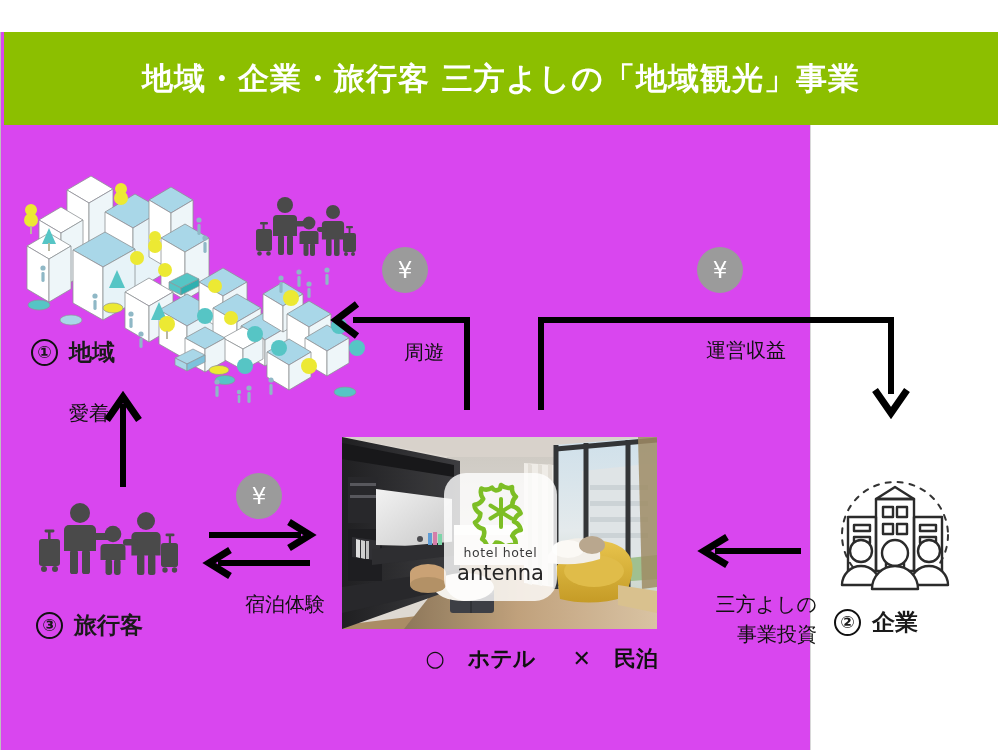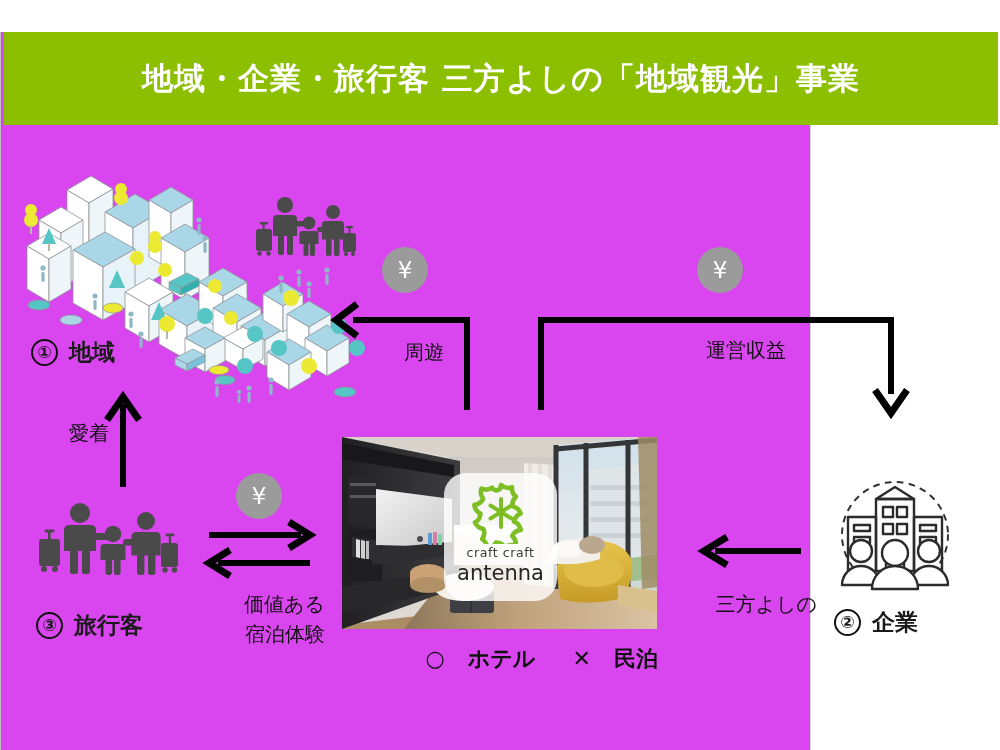--- a/index.html
+++ b/index.html
@@ -506,21 +506,21 @@
                q-3.2 -5 -9 -5 q-2.8 5.2 -8.8 5.6 q-0.2 -6 -5 -9
                q3.4 -4.8 1.2 -10.2 q-5.8 -1 -8.4 -6.4 q5.2 -3 5.4 -9
                q-5.4 -2.6 -6 -8.6 q6 -0.8 8.8 -6 q-3.6 -4.6 -1.8 -10.4
                q5.6 2.6 10.6 -0.8 q2.6 4.6 8 1.3 z" fill="none" stroke="#7dbe25" stroke-width="4.6" stroke-linejoin="round"></path>
       <g stroke="#7dbe25" stroke-width="4" stroke-linecap="round">
         <line x1="31" y1="17" x2="31" y2="45"></line>
         <line x1="20.5" y1="23.5" x2="41.5" y2="36.5"></line>
         <line x1="41.5" y1="23.5" x2="20.5" y2="36.5"></line>
       </g>
     </svg>
-    <div id="logo-sub">craft craft</div>
+    <div id="logo-sub">hotel hotel</div>
     <div id="logo-name">antenna</div>
   </div>
 
   <svg id="arrows" viewBox="0 0 1000 750" xmlns="http://www.w3.org/2000/svg">
 
     <g stroke="#000" stroke-width="6" fill="none">
       <path d="M466 378 L466 288 L352 288"></path>
       <path d="M356 272 L335 288 L356 304" stroke-width="7" stroke-linecap="butt" stroke-linejoin="miter"></path>
     </g>
 
@@ -569,29 +569,29 @@
 
   <div class="node-label jp" style="left:35px;top:578px;">
     <span class="circ-num">③</span>
     <span>旅行客</span>
   </div>
 
   <div class="flow-label jp" style="left:369px;top:305px;width:74px;">周遊</div>
 
   <div class="flow-label jp" style="left:655px;top:303px;width:130px;">運営収益</div>
 
-  <div class="flow-label jp" style="left:36px;top:386px;width:72px;">愛着</div>
+  <div class="flow-label jp" style="left:36px;top:366px;width:72px;">愛着</div>
 
   <div class="flow-label jp" style="left:194px;top:557px;width:130px;">
-    <div>価値ある</div>
     <div>宿泊体験</div>
   </div>
 
   <div class="flow-label jp" style="left:686px;top:557px;width:130px;">
     <div>三方よしの</div>
+    <div>事業投資</div>
   </div>
 
   <div id="hotel-caption">
     <div id="caption-line1" class="jp">
       <span>○</span>
       <span>&nbsp;</span>
       <span>ホテル</span>
       <span class="cap-gap"></span>
       <span>✕</span>
       <span>&nbsp;</span>

